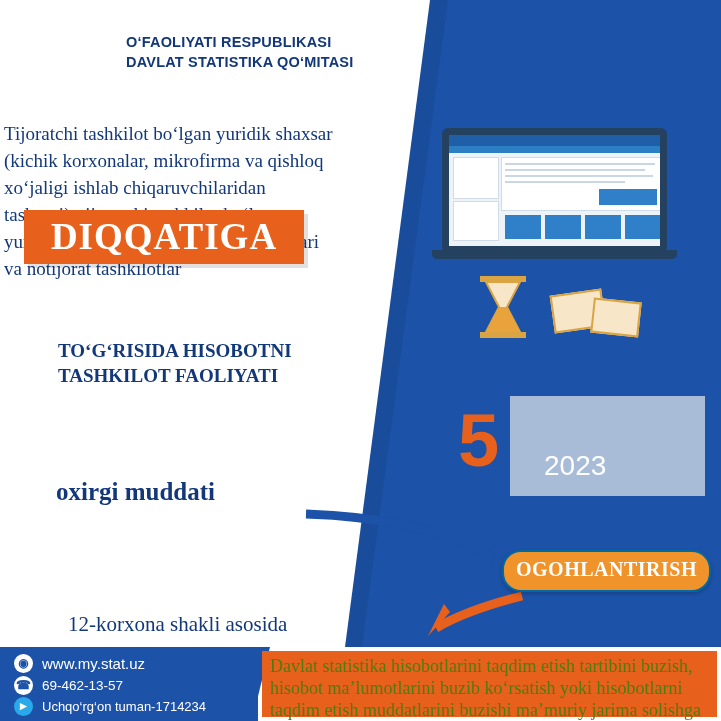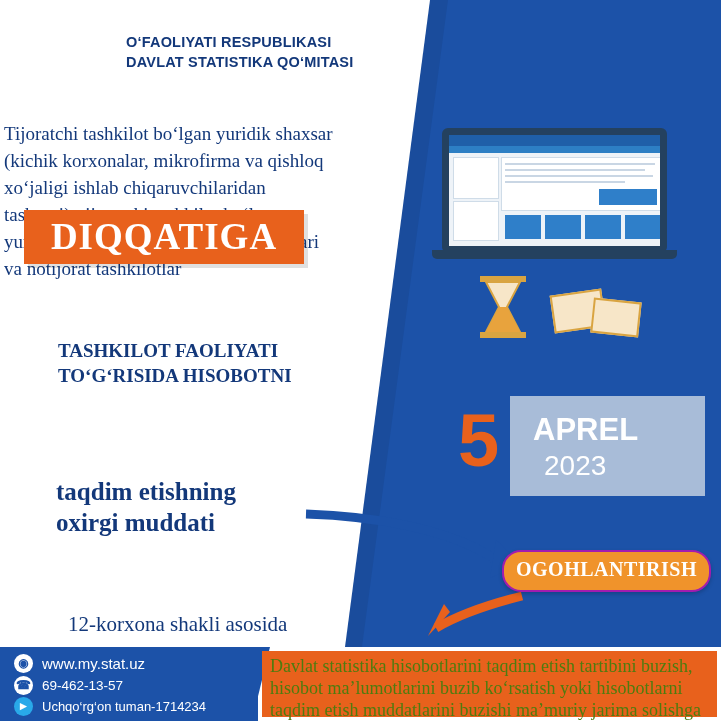--- a/index.html
+++ b/index.html
@@ -222,21 +222,21 @@
     margin-left: 11px;
   }
   
   .warn-pill {
     position: absolute;
     left: 502px;
     top: 550px;
     width: 205px;
     height: 38px;
     background: #f0932b;
-    border: 2px solid #a21caf;
+    border: 2px solid #0369a1;
     border-radius: 19px;
     z-index: 8;
     box-shadow: 0 2px 4px rgba(0,0,0,0.2);
   }
   .warn-pill span {
     display: block;
     text-align: center;
     line-height: 34px;
     color: #ffffff;
     font-family: "Liberation Serif", serif;
@@ -489,32 +489,30 @@
     <div>DAVLAT STATISTIKA QO‘MITASI</div>
   </div>
 
   <div class="intro">Tijoratchi tashkilot bo‘lgan yuridik shaxsar (kichik korxonalar, mikrofirma va qishloq xo‘jaligi ishlab chiqaruvchilaridan tashqari), tijoratchi tashkilot bo‘lgan yuridik shaxslarning alohida bo‘linmalari va notijorat tashkilotlar</div>
 
   <div class="diqqatiga">
     <span>DIQQATIGA</span>
   </div>
 
   <div class="subtitle">
+    <div>TO‘G‘RISIDA HISOBOTNI</div>
     <div>TASHKILOT FAOLIYATI</div>
-    <div>TO‘G‘RISIDA HISOBOTNI</div>
   </div>
 
   <div class="deadline">
-    <div>taqdim etishning</div>
     <div>oxirgi muddati</div>
   </div>
 
   <div class="date-box"></div>
   <div class="date-day">5</div>
-  <div class="date-month">APREL</div>
   <div class="date-year">2023</div>
 
   <svg class="arrow" viewBox="0 0 230 140">
     <path d="M6 14 C70 16, 150 28, 196 60" stroke="#1c52a8" stroke-width="9" fill="none"></path>
     <polygon points="196,40 222,64 190,78" fill="#1c52a8"></polygon>
     <path d="M222 96 C190 104, 160 114, 136 128" stroke="#e8611c" stroke-width="9" fill="none"></path>
     <polygon points="150,112 128,136 144,104" fill="#e8611c"></polygon>
   </svg>
 
   <div class="warn-pill">

